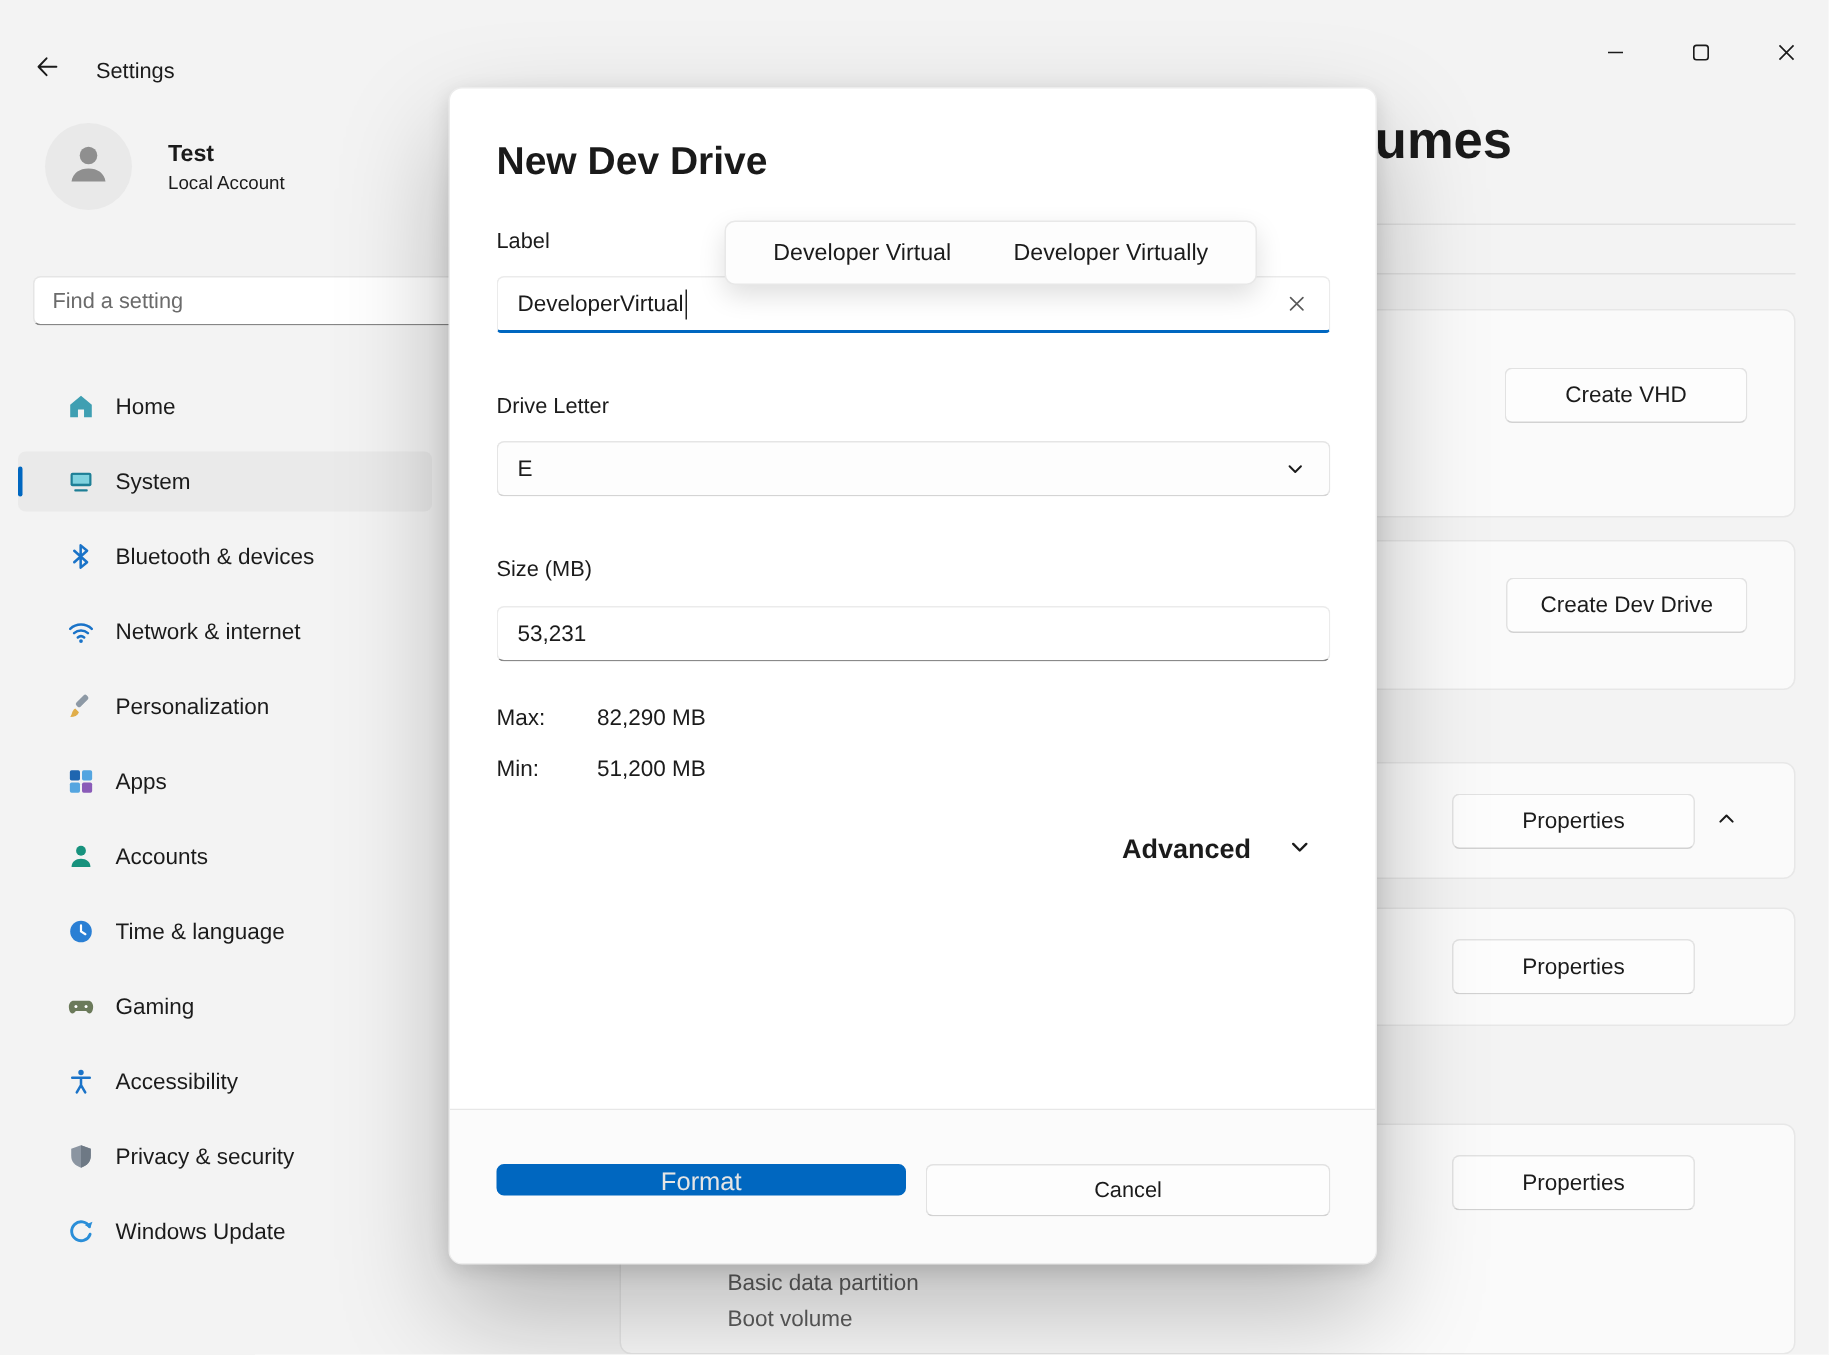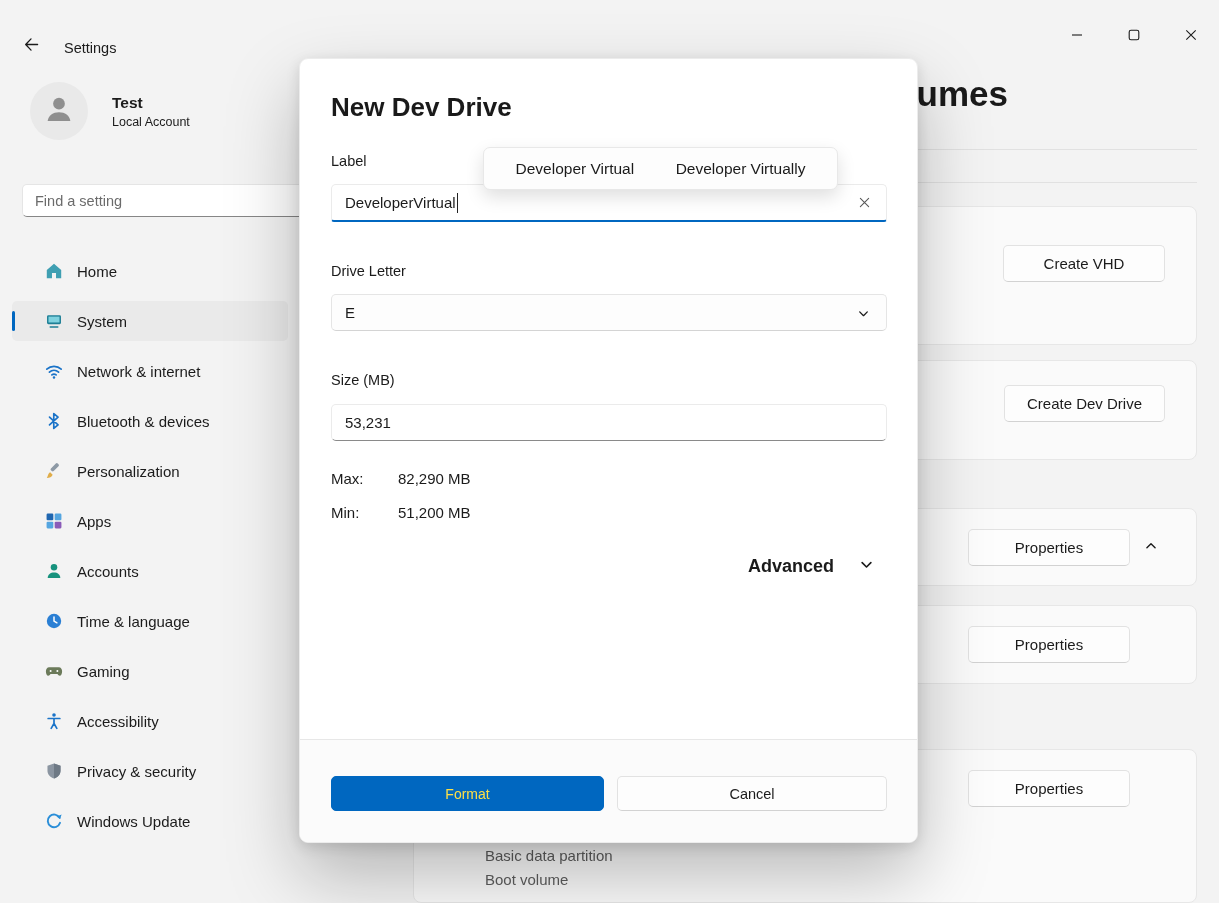--- a/index.html
+++ b/index.html
@@ -69,22 +69,22 @@
   .combo{position:absolute;left:31px;top:235px;width:556px;height:37px;background:#fdfdfd;
     border:1px solid #e5e5e5;border-bottom-color:#d4d4d4;border-radius:5px;box-sizing:border-box;
     display:flex;align-items:center;padding-left:13px;font-size:15px;}
   .combo-chev{position:absolute;right:16px;top:11px;}
   .mm-row{position:absolute;left:31px;display:flex;font-size:15px;}
   .max-row{top:411px;} .min-row{top:445px;}
   .mm-label{width:67px;}
   .advanced{position:absolute;right:43px;top:497px;display:flex;align-items:center;gap:25px;font-size:18px;font-weight:600;margin-left:44px;}
   .dlg-footer{position:absolute;left:0;right:0;bottom:0;height:102px;background:#fbfbfb;
     border-top:1px solid #e7e7e7;border-radius:0 0 8px 8px;}
-  .btn-primary{position:absolute;left:31px;top:36px;width:273px;height:35px;background:#0067c0;color:#fde047;
-    border:1px solid #0067c0;border-radius:5px;font-size:14px;}
+  .btn-primary{position:absolute;left:31px;top:36px;width:273px;height:21px;background:#0067c0;color:#e5e5e5;
+    border:1px solid #0067c0;border-radius:5px;font-size:17px;}
   .btn-secondary{position:absolute;left:317px;top:36px;width:270px;height:35px;background:#fdfdfd;color:#1b1b1b;
     border:1px solid #e2e2e2;border-bottom-color:#d2d2d2;border-radius:5px;font-size:14.5px;}
 </style>
 </head>
 <body>
 
 <div class="screen">
 
   <div class="titlebar">
     <button class="back-btn">
@@ -142,36 +142,36 @@
             <svg viewBox="0 0 16 16" width="18" height="18">
               <rect x="1.8" y="2.8" width="12.4" height="8" rx="1.2" fill="#1e7f96"></rect>
               <rect x="3.1" y="4.1" width="9.8" height="5.2" fill="#7fd2df"></rect>
               <rect x="4" y="12.6" width="8" height="1.3" rx=".6" fill="#1e7f96"></rect>
             </svg>
           </span>
         <span class="nlabel">System</span>
       </div>
       <div class="nav-item">
         <span class="nicon">
+            <svg viewBox="0 0 16 16" width="18" height="18">
+              <path d="M4 4.6 11.6 11.4 7.8 14.6 7.8 1.4 11.6 4.6 4 11.4" fill="none" stroke="#1a73c8" stroke-width="1.5" stroke-linecap="round" stroke-linejoin="round"></path>
+            </svg>
+          </span>
+        <span class="nlabel">Bluetooth &amp; devices</span>
+      </div>
+      <div class="nav-item">
+        <span class="nicon">
             <svg viewBox="0 0 16 16" width="18" height="18" fill="none" stroke="#1a73c8" stroke-width="1.5" stroke-linecap="round">
               <path d="M1.6 6.4C5.2 3 10.8 3 14.4 6.4"></path>
               <path d="M3.9 9C6.3 6.8 9.7 6.8 12.1 9"></path>
               <path d="M6.1 11.5C7.2 10.6 8.8 10.6 9.9 11.5"></path>
               <circle cx="8" cy="13.7" r="1.1" fill="#1a73c8" stroke="none"></circle>
             </svg>
           </span>
         <span class="nlabel">Network &amp; internet</span>
-      </div>
-      <div class="nav-item">
-        <span class="nicon">
-            <svg viewBox="0 0 16 16" width="18" height="18">
-              <path d="M4 4.6 11.6 11.4 7.8 14.6 7.8 1.4 11.6 4.6 4 11.4" fill="none" stroke="#1a73c8" stroke-width="1.5" stroke-linecap="round" stroke-linejoin="round"></path>
-            </svg>
-          </span>
-        <span class="nlabel">Bluetooth &amp; devices</span>
       </div>
       <div class="nav-item">
         <span class="nicon">
             <svg viewBox="0 0 16 16" width="18" height="18">
               <rect x="7" y="0.5" width="3.4" height="8.5" rx="1.2" transform="rotate(45 8.7 4.7)" fill="#8d99a5"></rect>
               <path d="M4.6 9.2 6.8 11.4C6 13.4 4.2 14.2 1.6 14.2 2.8 13 2.4 10.4 4.6 9.2Z" fill="#e0ad49"></path>
             </svg>
           </span>
         <span class="nlabel">Personalization</span>
       </div>

